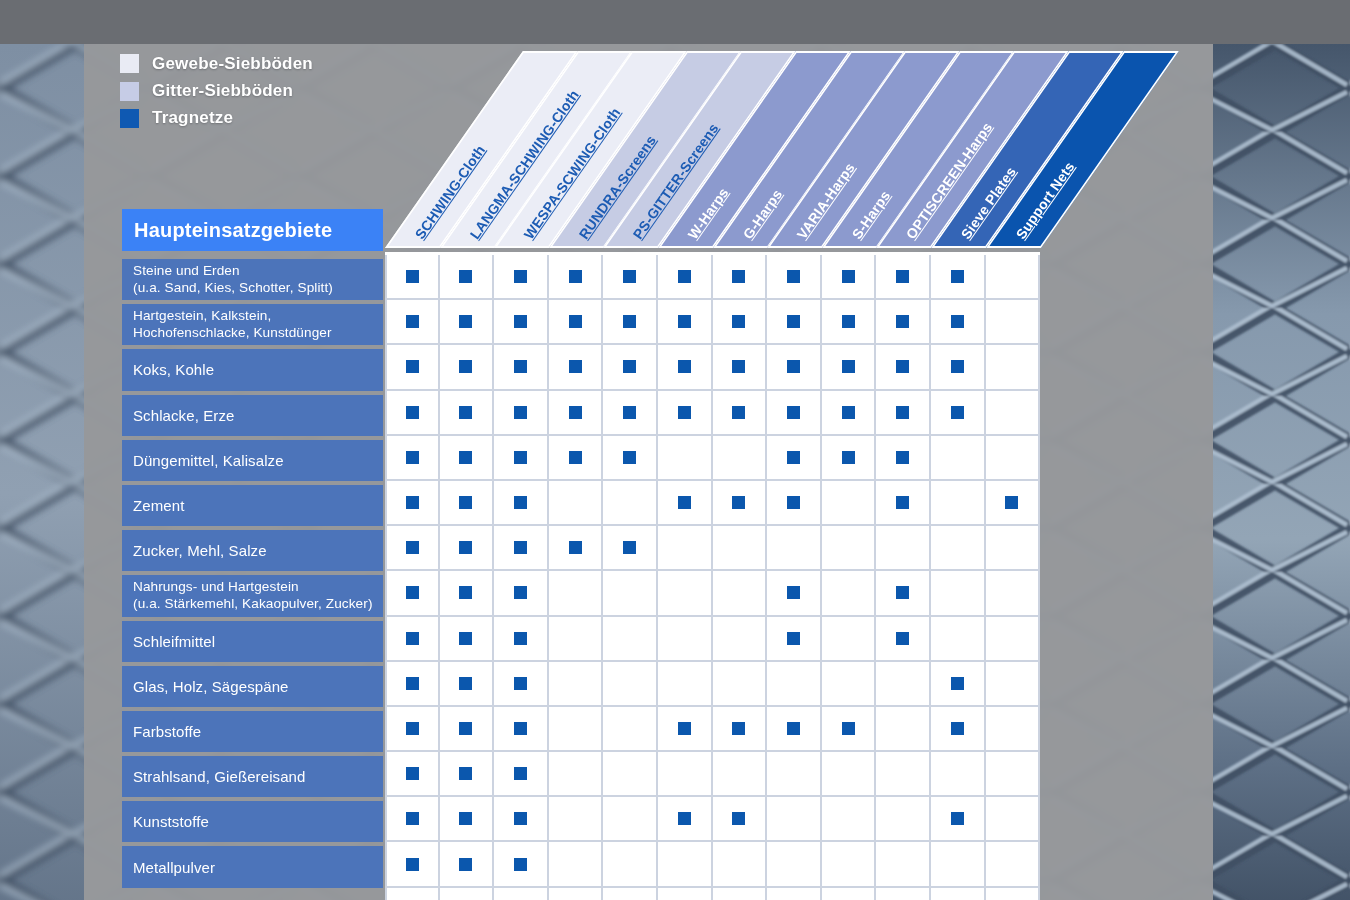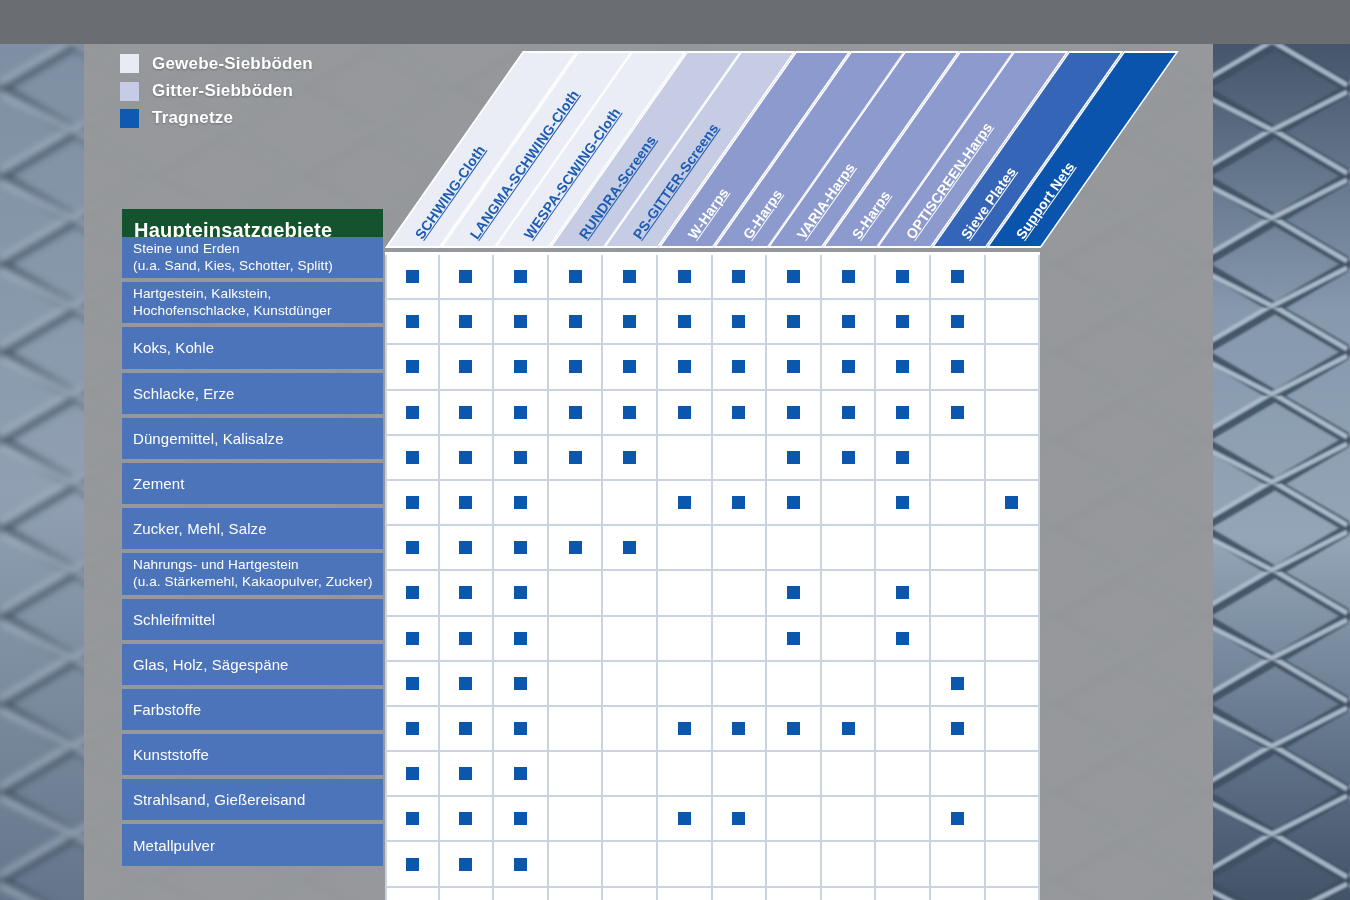--- a/index.html
+++ b/index.html
@@ -16,25 +16,25 @@
   .legend-row{display:flex;align-items:center;height:27.4px;}
   .legend-row .sw{width:19px;height:19px;margin-right:13px;flex:0 0 auto;}
   .legend-row .lb{
     color:#fff;font-size:17px;font-weight:bold;letter-spacing:.2px;
     text-shadow:0 1px 2px rgba(40,44,50,.35);white-space:nowrap;
   }
 
   
   #rowheader{
     position:absolute;left:122px;top:165px;width:261px;height:42px;
-    background:#14532d;color:#fff;font-size:20px;font-weight:bold;
+    background:#3b82f6;color:#fff;font-size:20px;font-weight:bold;
     line-height:42px;padding-left:12px;box-sizing:border-box;
     letter-spacing:.2px;
   }
-  #labelcol{position:absolute;left:122px;top:193px;width:261px;}
+  #labelcol{position:absolute;left:122px;top:215px;width:261px;}
   .rowlabel{
     height:41.2px;margin-bottom:4px;background:#4c74ba;color:#fff;
     display:flex;flex-direction:column;justify-content:center;
     padding-left:11px;box-sizing:border-box;
     font-size:15px;letter-spacing:.1px;white-space:nowrap;
   }
   .rowlabel.two{font-size:13.6px;line-height:1.22;}
   .rowlabel:last-child{margin-bottom:0;}
 
   
@@ -197,26 +197,26 @@
       <div class="rowlabel">
         <span>Schleifmittel</span>
       </div>
       <div class="rowlabel">
         <span>Glas, Holz, Sägespäne</span>
       </div>
       <div class="rowlabel">
         <span>Farbstoffe</span>
       </div>
       <div class="rowlabel">
+        <span>Strahlsand, Gießereisand</span>
+      </div>
+      <div class="rowlabel">
         <span>Kunststoffe</span>
       </div>
       <div class="rowlabel">
-        <span>Strahlsand, Gießereisand</span>
-      </div>
-      <div class="rowlabel">
         <span>Metallpulver</span>
       </div>
     </div>
 
   <div id="grid">
       <div class="cell c0">
         <span class="dot" style="background: rgb(11, 87, 173);"></span>
       </div>
       <div class="cell">
         <span class="dot" style="background: rgb(11, 87, 173);"></span>

